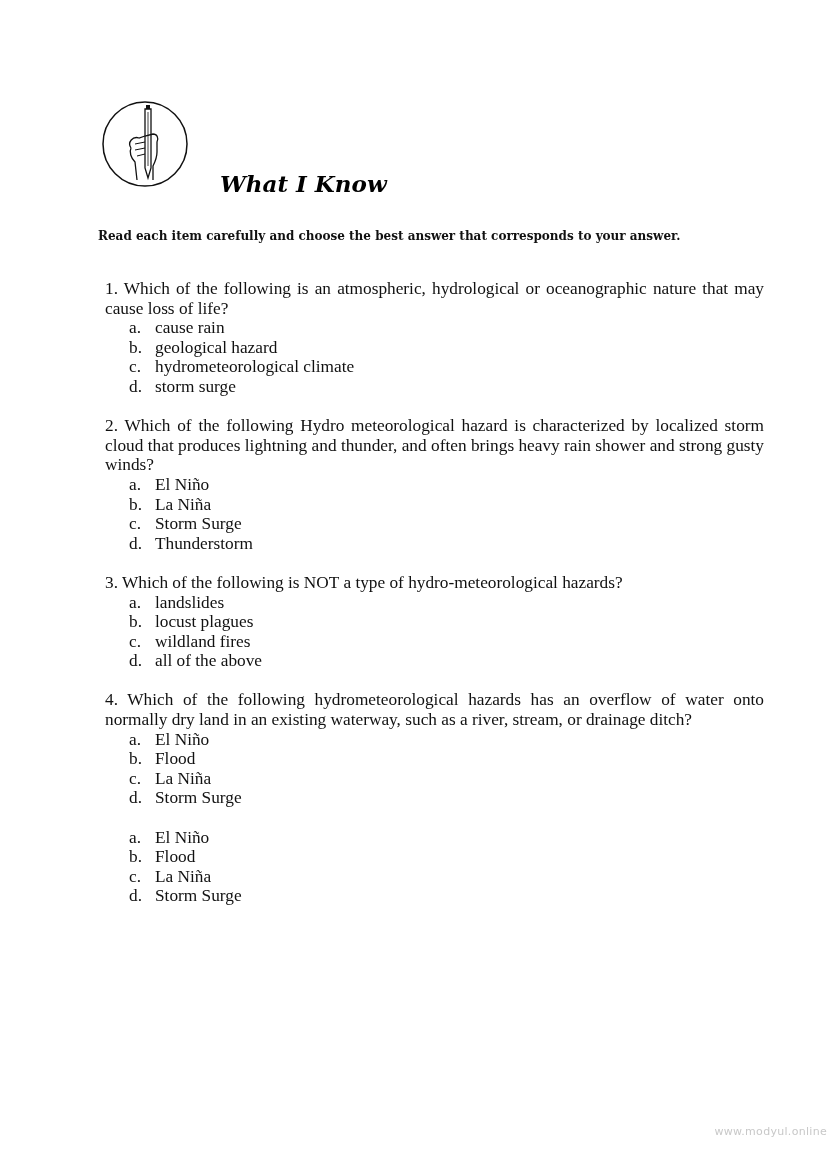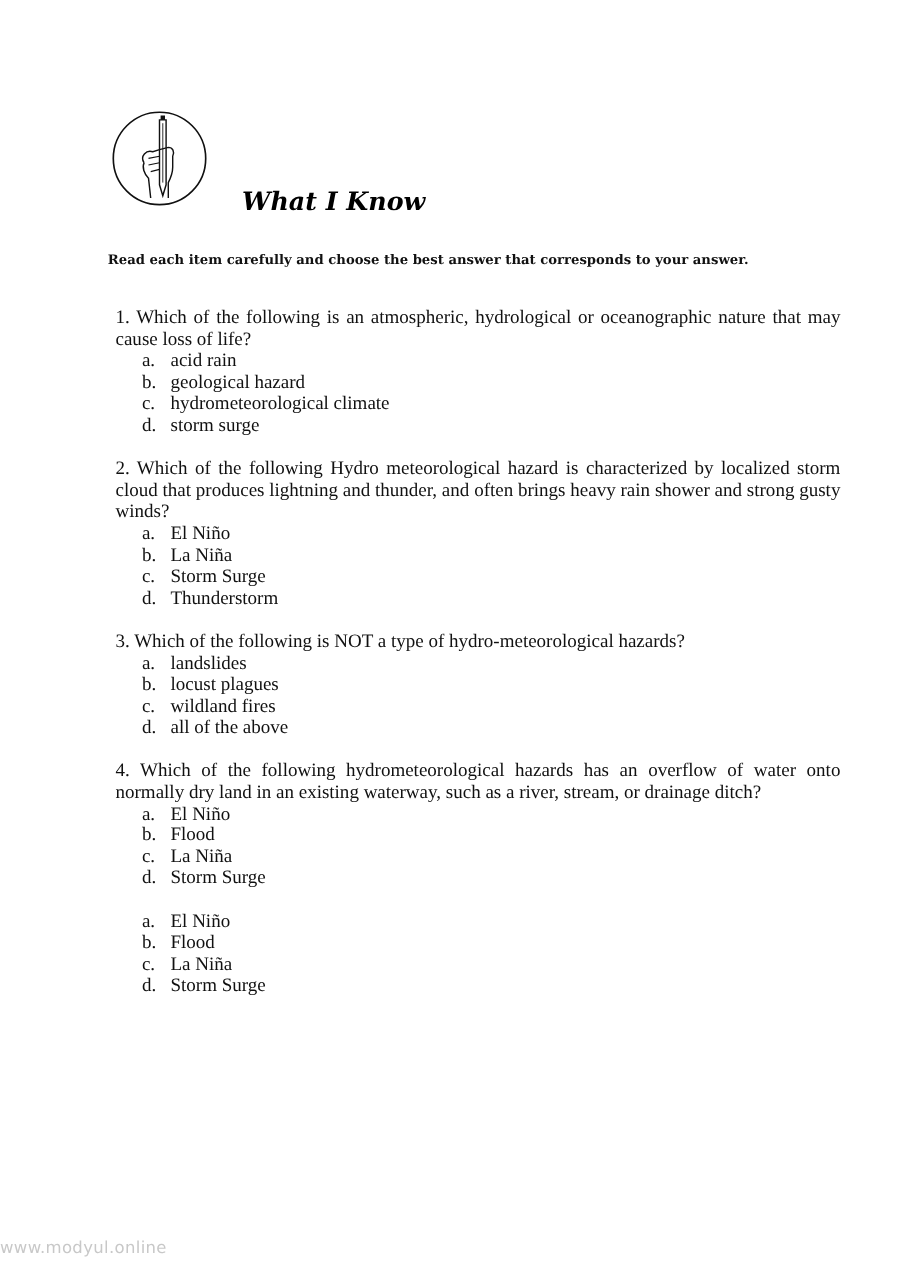--- a/index.html
+++ b/index.html
@@ -6,21 +6,21 @@
   body { width: 827px; height: 1169px; position: relative; overflow: hidden; color: #111; }
   .icon-wrap { position: absolute; left: 101px; top: 100px; width: 88px; height: 88px; }
   .title { position: absolute; left: 220px; top: 126px; font-family: "DejaVu Serif", serif; font-weight: bold; font-style: italic; font-size: 23px; color: #000; margin-top: 44px; }
   .instructions { position: absolute; left: 98px; top: 226px; width: 650px; font-family: "DejaVu Serif", serif; font-weight: bold; font-size: 12px; line-height: 21px; }
   .questions { position: absolute; left: 89px; top: 279px; width: 659px; font-family: Liberation Serif, serif; font-size: 17.3px; line-height: 19.6px; margin-left: 16px; }
   .q { margin-bottom: 19.6px; }
   .q-text { text-align: justify; }
   .opts { list-style: none; margin: 0; padding: 0 0 0 24px; }
   .opts li { display: flex; }
   .opt-letter { width: 26px; }
-  .footer { position: absolute; left: 0; width: 827px; top: 1125px; text-align: left; font-family: "DejaVu Sans", sans-serif; font-size: 15px; color: #c8c8c8; letter-spacing: 0.3px; }
+  .footer { position: absolute; left: 0; width: 827px; top: 1125px; text-align: right; font-family: "DejaVu Sans", sans-serif; font-size: 11px; color: #c8c8c8; letter-spacing: 0.3px; }
 </style>
 </head>
 <body>
 
 <div class="icon-wrap">
   <svg width="88" height="88" viewBox="0 0 88 88">
     <circle cx="44" cy="44" r="42" fill="#fff" stroke="#111" stroke-width="1.5"></circle>
 
     <rect x="45" y="5" width="4" height="4" fill="#111"></rect>
     <path d="M44 9 L50 9 L50 68 L47 78 L44 68 Z" fill="#fff" stroke="#111" stroke-width="1.3"></path>
@@ -34,21 +34,21 @@
 <div class="title">What I Know</div>
 
 <div class="instructions">Read each item carefully and choose the best answer that corresponds to your answer.</div>
 
 <div class="questions">
   <div class="q">
     <div class="q-text">1. Which of the following is an atmospheric, hydrological or oceanographic nature that may cause loss of life?</div>
     <ul class="opts">
       <li>
           <span class="opt-letter">a.</span>
-          <span>acid rain</span>
+          <span>cause rain</span>
         </li>
       <li>
           <span class="opt-letter">b.</span>
           <span>geological hazard</span>
         </li>
       <li>
           <span class="opt-letter">c.</span>
           <span>hydrometeorological climate</span>
         </li>
       <li>

